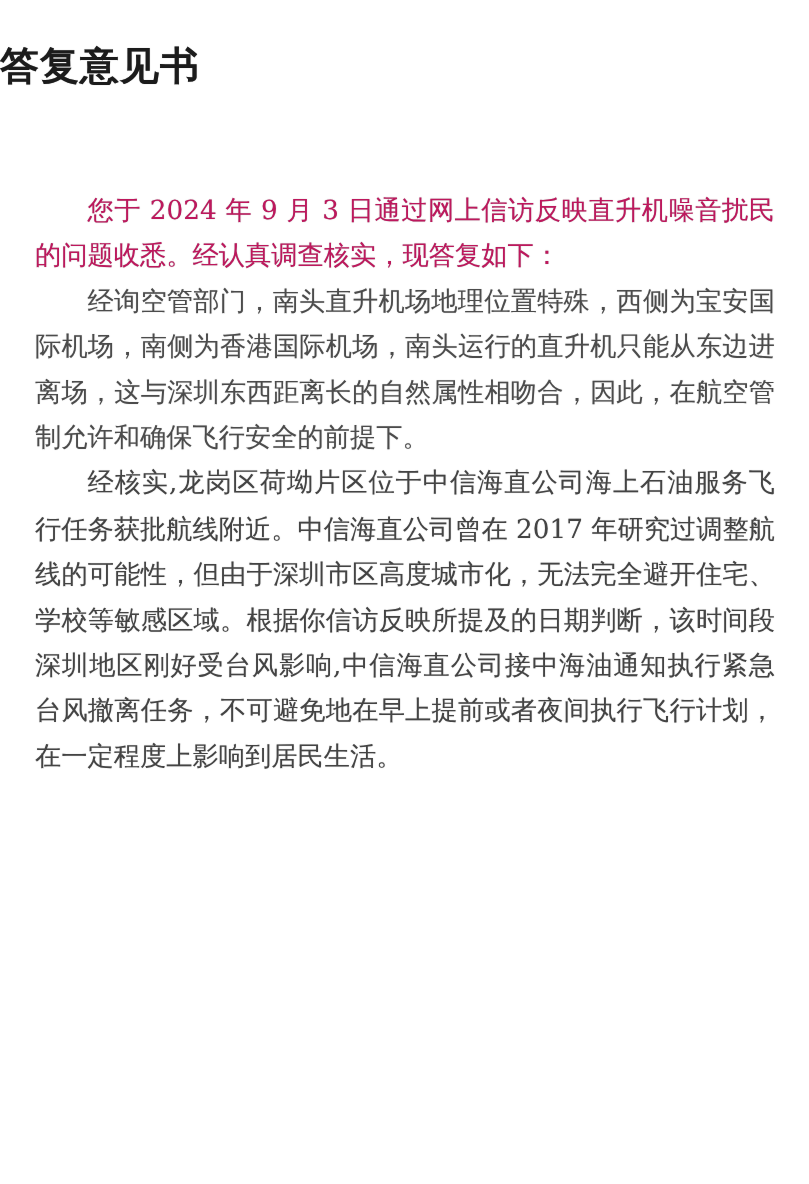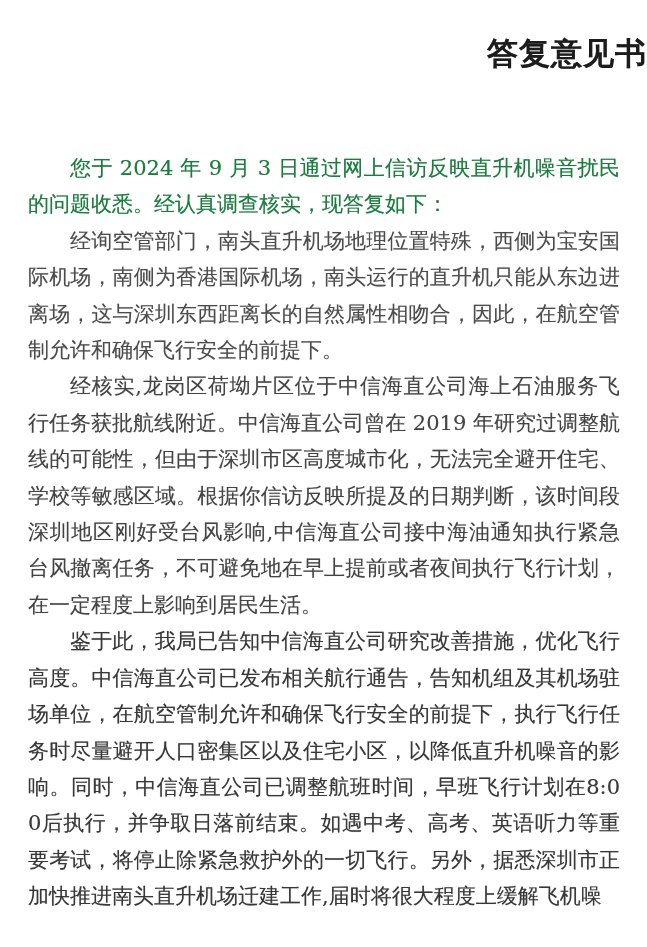--- a/index.html
+++ b/index.html
@@ -18,21 +18,21 @@
     height: 947px;
     background: #ffffff;
     font-family: "DejaVu Serif", "Liberation Serif", serif;
   }
   .doc-title {
     position: absolute;
     top: 34px;
     left: 0;
     right: 0;
     margin: 0;
-    text-align: right;
+    text-align: left;
     font-size: 31px;
     line-height: 38px;
     font-weight: 700;
     color: #1c1c1c;
     letter-spacing: 1px;
     text-shadow: 0 0 0.6px rgba(20,20,20,0.55);
   }
   .doc-body {
     position: absolute;
     top: 150px;
@@ -44,30 +44,29 @@
     font-size: 21px;
     line-height: 36.4px;
     color: #3a3a3a;
     text-align: justify;
     text-justify: inter-ideograph;
     text-indent: 2em;
     word-break: break-all;
     text-shadow: 0 0 0.8px rgba(60,60,60,0.45);
   }
   
-  .para.p1 { color: #15803d; }
+  .para.p1 { color: #be185d; }
   .para.p2 { color: #4c4c4c; text-shadow: 0 0 0.9px rgba(90,90,90,0.4); }
   .para.p3 { color: #444444; text-shadow: 0 0 0.9px rgba(80,80,80,0.4); }
   .para.p4 { color: #383838; }
 </style>
 </head>
 <body>
 
 <div class="page">
   <h1 class="doc-title">答复意见书</h1>
 
   <div class="doc-body">
     <p class="para p1">您于 2024 年 9 月 3 日通过网上信访反映直升机噪音扰民的问题收悉。经认真调查核实，现答复如下：</p>
     <p class="para p2">经询空管部门，南头直升机场地理位置特殊，西侧为宝安国际机场，南侧为香港国际机场，南头运行的直升机只能从东边进离场，这与深圳东西距离长的自然属性相吻合，因此，在航空管制允许和确保飞行安全的前提下。</p>
-    <p class="para p3">经核实,龙岗区荷坳片区位于中信海直公司海上石油服务飞行任务获批航线附近。中信海直公司曾在 2019 年研究过调整航线的可能性，但由于深圳市区高度城市化，无法完全避开住宅、学校等敏感区域。根据你信访反映所提及的日期判断，该时间段深圳地区刚好受台风影响,中信海直公司接中海油通知执行紧急台风撤离任务，不可避免地在早上提前或者夜间执行飞行计划，在一定程度上影响到居民生活。</p>
-    <p class="para p4">鉴于此，我局已告知中信海直公司研究改善措施，优化飞行高度。中信海直公司已发布相关航行通告，告知机组及其机场驻场单位，在航空管制允许和确保飞行安全的前提下，执行飞行任务时尽量避开人口密集区以及住宅小区，以降低直升机噪音的影响。同时，中信海直公司已调整航班时间，早班飞行计划在8:00后执行，并争取日落前结束。如遇中考、高考、英语听力等重要考试，将停止除紧急救护外的一切飞行。另外，据悉深圳市正加快推进南头直升机场迁建工作,届时将很大程度上缓解飞机噪</p>
+    <p class="para p3">经核实,龙岗区荷坳片区位于中信海直公司海上石油服务飞行任务获批航线附近。中信海直公司曾在 2017 年研究过调整航线的可能性，但由于深圳市区高度城市化，无法完全避开住宅、学校等敏感区域。根据你信访反映所提及的日期判断，该时间段深圳地区刚好受台风影响,中信海直公司接中海油通知执行紧急台风撤离任务，不可避免地在早上提前或者夜间执行飞行计划，在一定程度上影响到居民生活。</p>
   </div>
 </div>
 
 </body></html>

